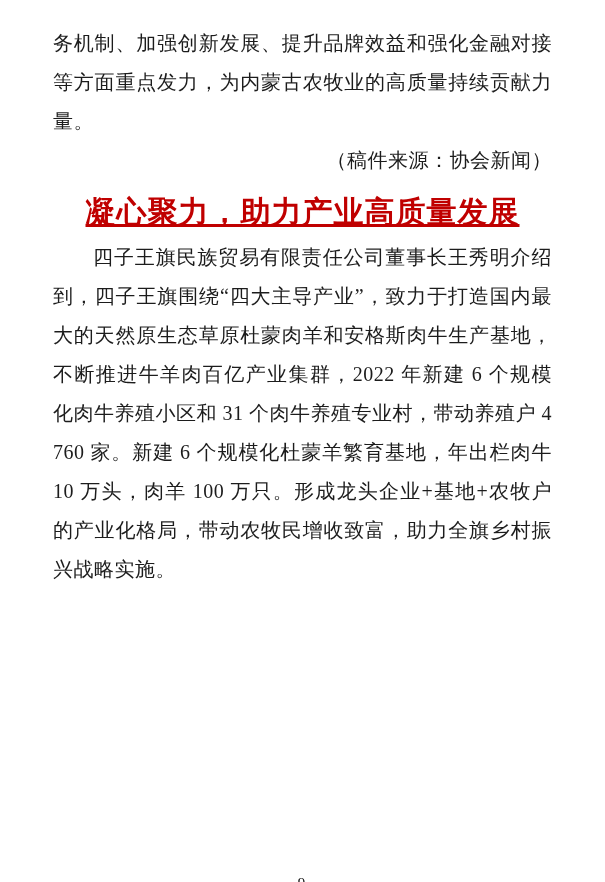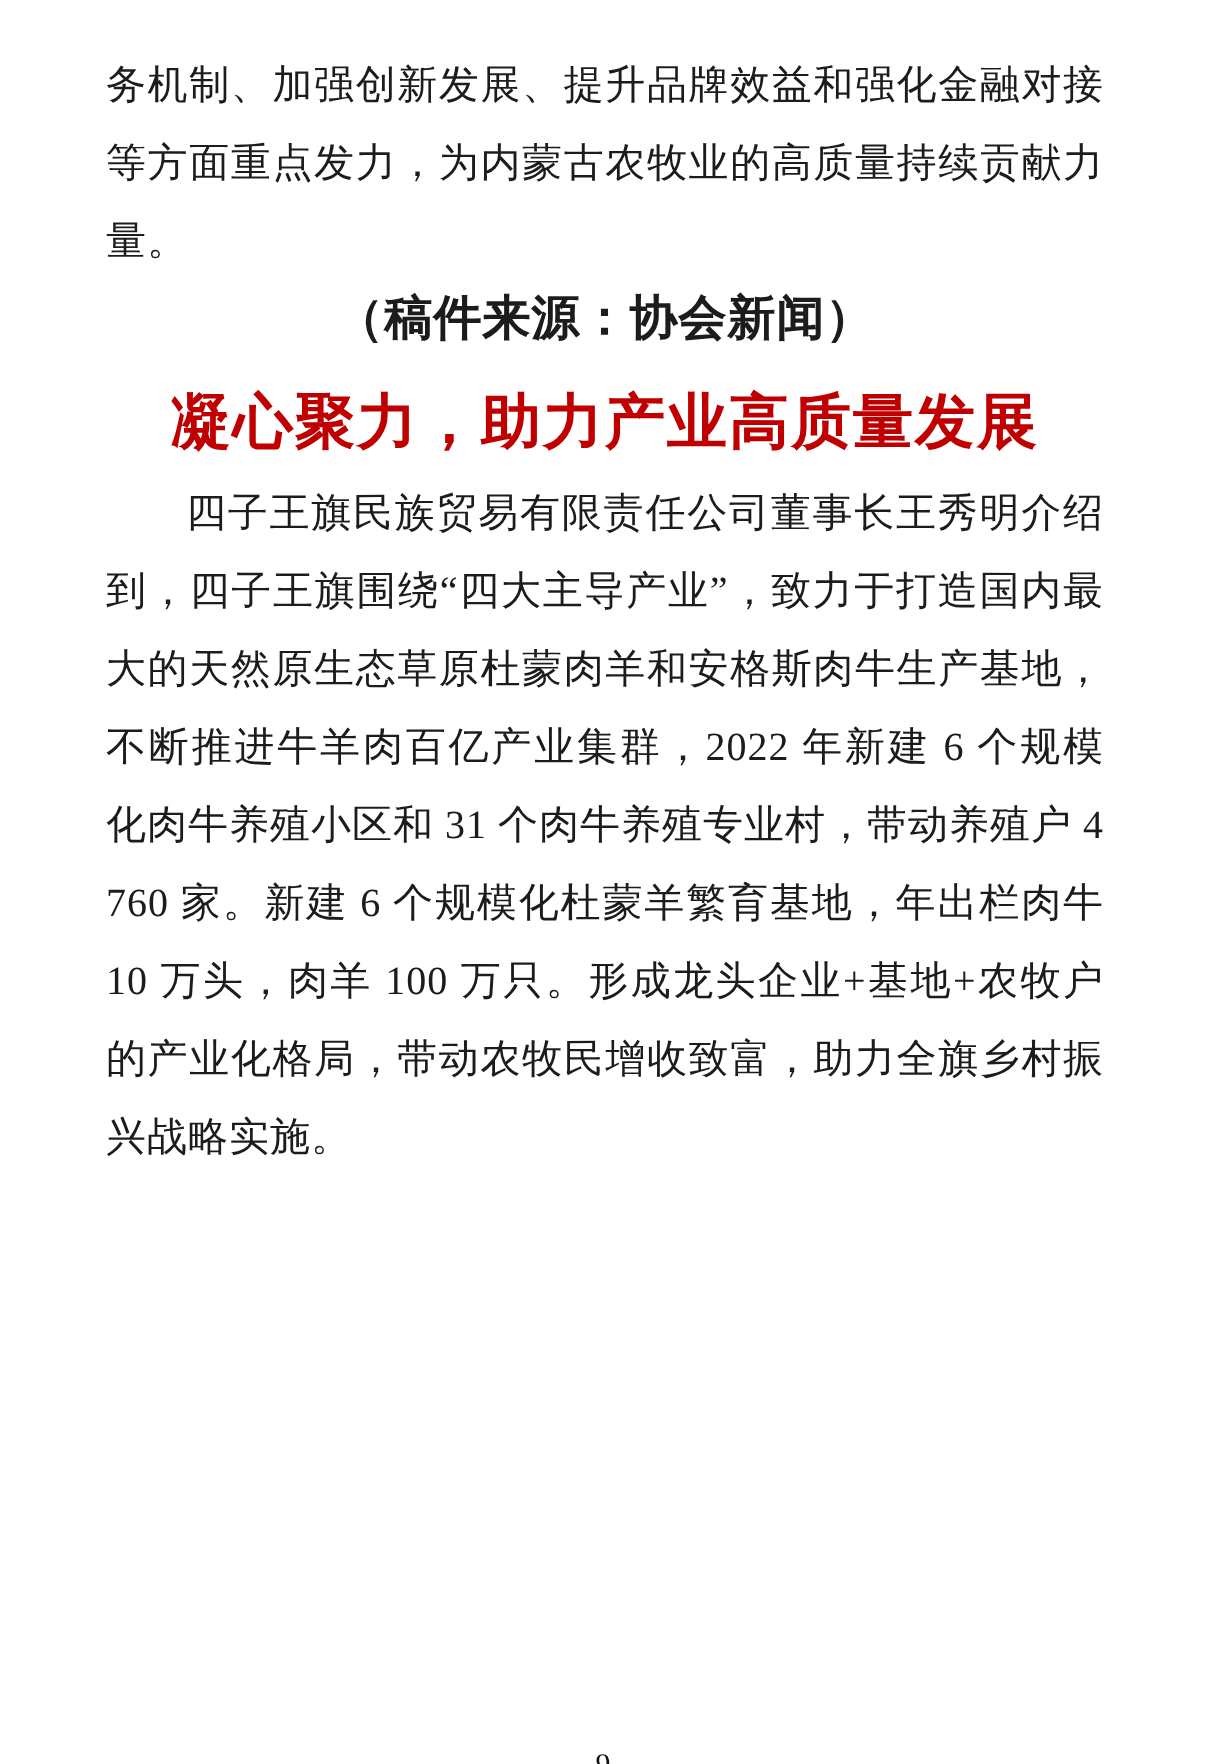--- a/index.html
+++ b/index.html
@@ -26,34 +26,34 @@
     text-align: justify;
     text-justify: inter-ideograph;
     word-break: break-all;
     letter-spacing: 0.5px;
   }
   p.indent {
     text-indent: 2em;
   }
   p.source {
     margin: 0;
-    font-size: 24px;
+    font-size: 20px;
     line-height: 39px;
-    text-align: center;
+    text-align: right;
     letter-spacing: 0.5px;
-    font-weight: bold;
   }
   h1.title {
     margin: 9px 0 3px 0;
     font-family: "Liberation Sans", "DejaVu Sans", sans-serif;
     font-weight: bold;
     font-size: 30px;
     line-height: 46px;
     text-align: center;
     letter-spacing: 1px;
+    text-decoration: underline;
   }
   .footer {
     position: absolute;
     left: 0;
     bottom: 8px;
     width: 100%;
     text-align: center;
     font-size: 15px;
     font-family: "Liberation Serif", "DejaVu Serif", serif;
     color: #111111;

